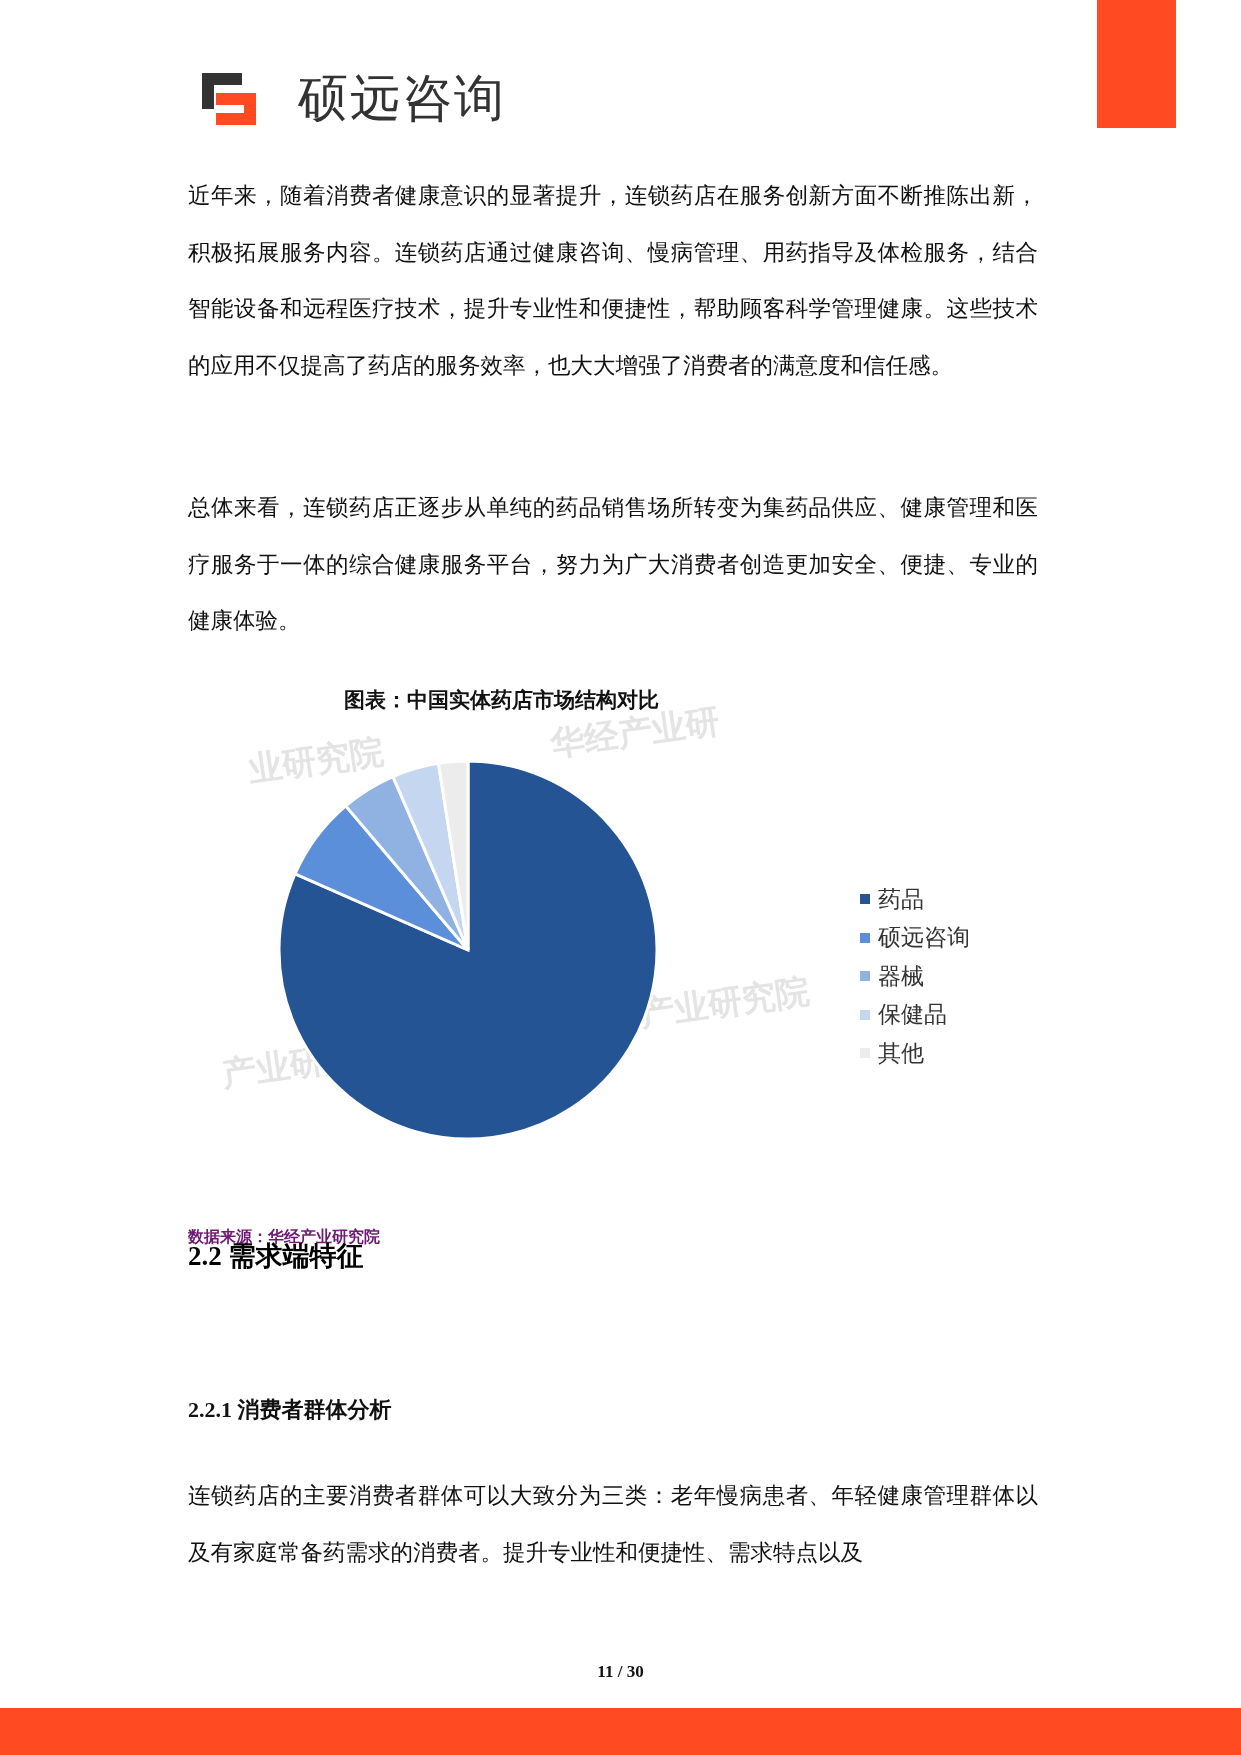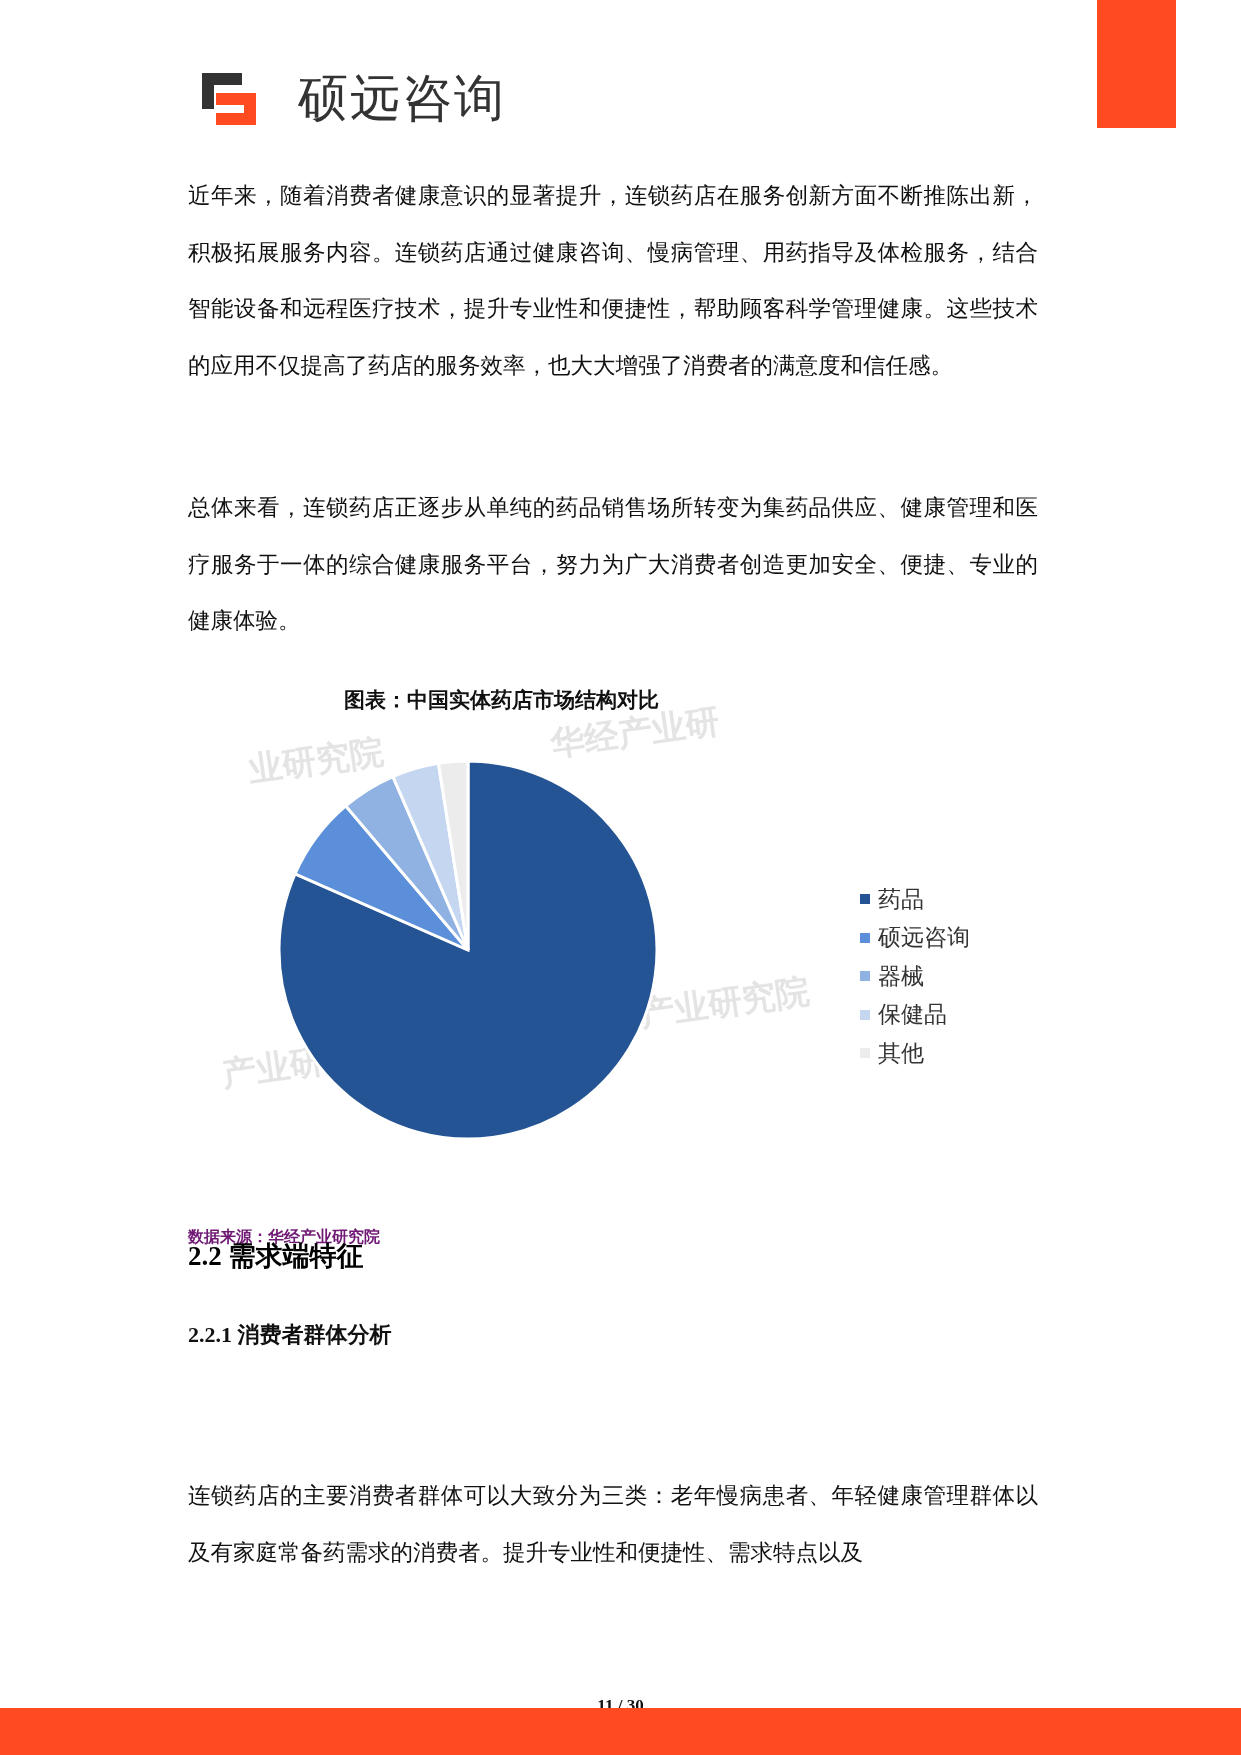--- a/index.html
+++ b/index.html
@@ -17,22 +17,22 @@
     .p2 { top: 479px; }
     .p3 { top: 1467px; }
     .fig-title { position: absolute; left: 0; width: 1003px; top: 686px; text-align: center; font-size: 21px; font-weight: bold; color: #111; }
     .chart { position: absolute; left: 230px; top: 740px; width: 780px; height: 420px; }
     .watermark { position: absolute; color: #e4e4e4; font-size: 34px; font-weight: bold; white-space: nowrap; transform: rotate(-8deg); }
     .legend { position: absolute; left: 860px; top: 880px; }
     .legend-item { display: flex; align-items: center; height: 38.5px; font-size: 23px; color: #333; }
     .legend-swatch { width: 10px; height: 10px; margin-right: 8px; }
     .source { position: absolute; left: 188px; top: 1227px; font-size: 16px; font-weight: bold; color: #701a75; }
     .h2 { position: absolute; left: 188px; top: 1238px; font-size: 27px; font-weight: bold; color: #000000; font-family: "Liberation Serif", "DejaVu Serif", serif; }
-    .h3 { position: absolute; left: 188px; top: 1320px; font-size: 22px; font-weight: bold; color: #111; font-family: "Liberation Serif", "DejaVu Serif", serif; }
-    .page-num { position: absolute; left: 0; width: 1241px; top: 1662px; text-align: center; font-size: 17px; font-weight: bold; font-family: "Liberation Serif", serif; color: #111; margin-top: 34px; }
+    .h3 { position: absolute; left: 188px; top: 1395px; font-size: 22px; font-weight: bold; color: #111; font-family: "Liberation Serif", "DejaVu Serif", serif; }
+    .page-num { position: absolute; left: 0; width: 1241px; top: 1662px; text-align: center; font-size: 17px; font-weight: bold; font-family: "Liberation Serif", serif; color: #111; }
     .footer-bar { position: absolute; left: 0; top: 1708px; width: 1241px; height: 47px; background: #ff4a22; }
   </style>
 </head>
 <body>
 
 <div class="top-block"></div>
 
 <div class="logo">
   <div class="logo-mark">
     <svg width="58" height="58" viewBox="0 0 58 58">

